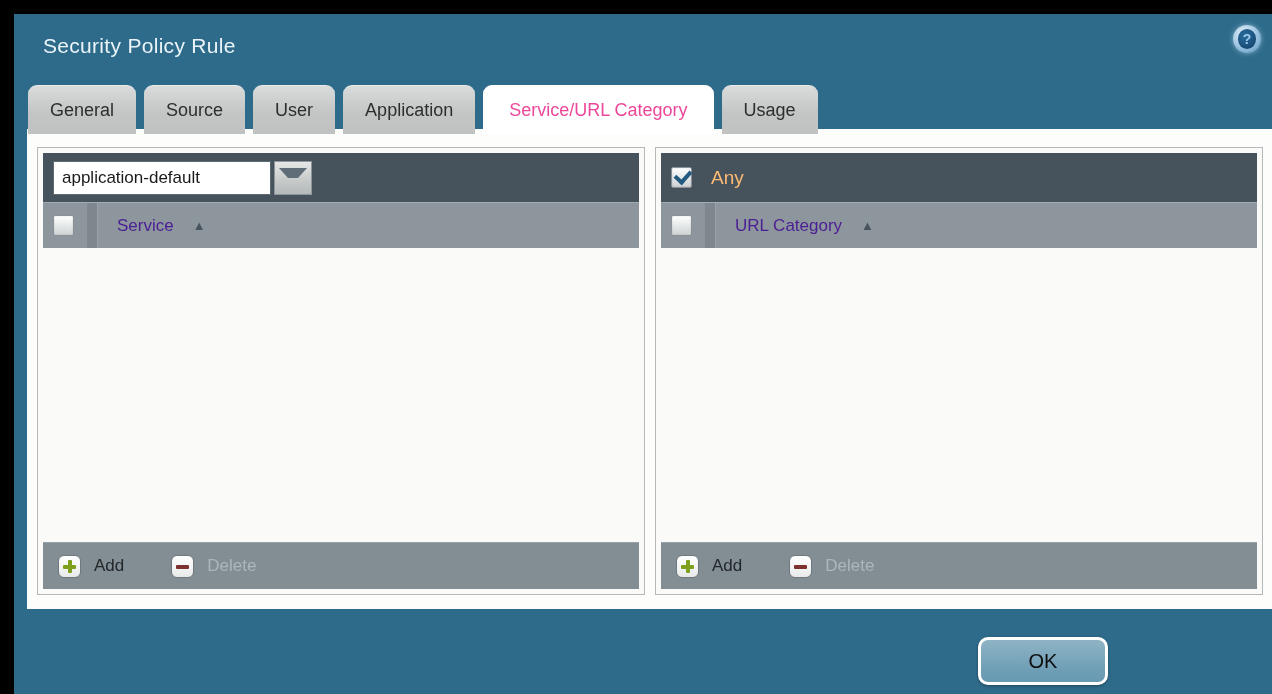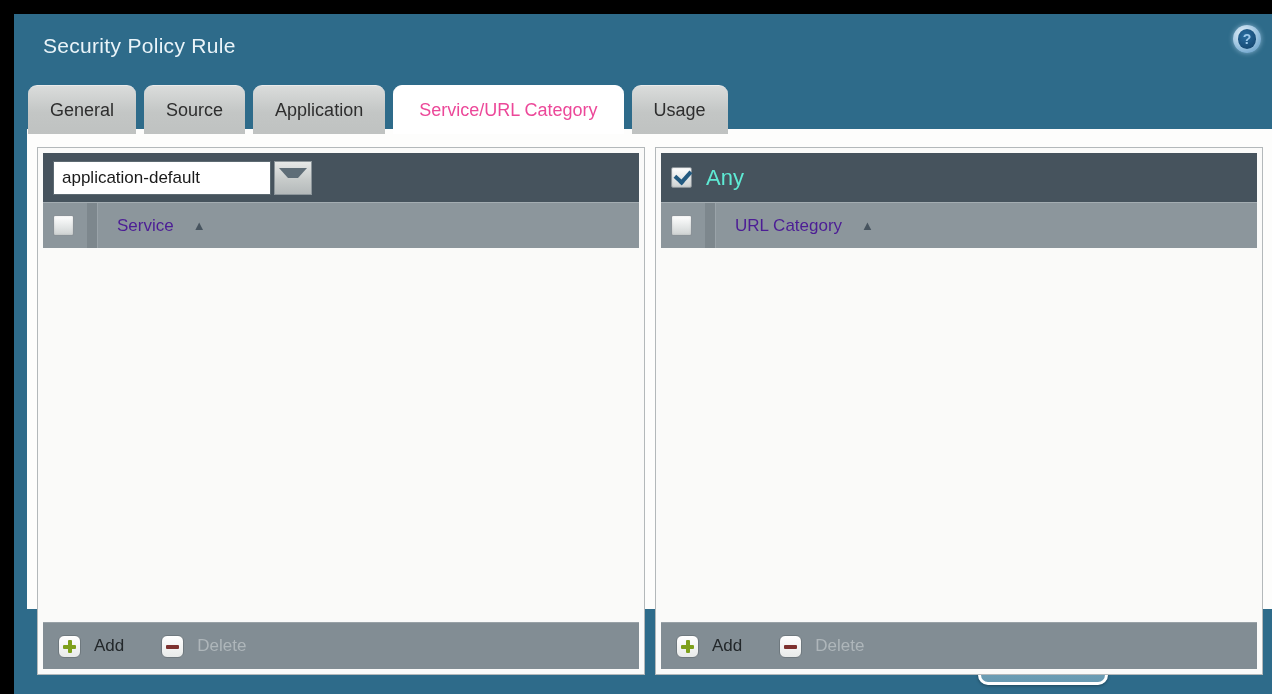--- a/index.html
+++ b/index.html
@@ -61,21 +61,21 @@
   .content {
     position: absolute; left: 13px; top: 115px;
     width: 1246px; height: 480px;
     background: #fdfdfc;
     z-index: 1;
   }
 
   
   .panel {
     position: absolute; top: 18px;
-    width: 608px; height: 528px;
+    width: 608px; height: 448px;
     display: flex; flex-direction: column;
     border: 1px solid #b3b8ba;
     background: #fafaf9;
   }
   .panel.left  { left: 10px; }
   .panel.right { left: 628px; }
 
   .panel-header {
     height: 49px; flex: none;
     background: #46535d;
@@ -116,21 +116,21 @@
     box-shadow: inset 0 0 2px rgba(0,0,0,.15);
   }
   .cbx.checked::after {
     content: "";
     position: absolute; left: 3px; top: 2px;
     width: 12px; height: 7px;
     border-left: 4px solid #235a80;
     border-bottom: 4px solid #235a80;
     transform: rotate(-48deg);
   }
-  .any-label { color: #5eead4; font-size: 22px; margin-left: 9px; }
+  .any-label { color: #fdba74; font-size: 19px; margin-left: 14px; }
 
   .panel-colheader {
     height: 46px; flex: none;
     background: #8c969c;
     border-top: 1px solid #a4adb2;
     display: flex; align-items: center;
     padding: 0 10px;
   }
   .col-divider {
     width: 1px; height: 100%;
@@ -141,21 +141,21 @@
   .col-label { color: #4c1d95; font-size: 17px; margin-left: 14px; }
   .sort-arrow { color: #47545f; font-size: 13px; margin-left: 9px; cursor: pointer; }
 
   .panel-body { flex: 1; background: #fafaf9; }
 
   .panel-footer {
     height: 47px; flex: none;
     background: #828d94;
     border-top: 1px solid #98a1a7;
     display: flex; align-items: center;
-    padding: 0 10px; gap: 22px;
+    padding: 0 10px; gap: 32px;
   }
   .foot-btn { display: flex; align-items: center; gap: 8px; cursor: pointer; }
   .foot-icon {
     width: 23px; height: 23px;
     background: linear-gradient(#ffffff, #e8eae9);
     border: 1px solid #6f797f;
     border-radius: 6px;
     position: relative; flex: none;
   }
   .foot-icon.plus::before {
@@ -201,20 +201,21 @@
 <div class="dialog">
 
   <div class="title">Security Policy Rule</div>
   <div class="help-btn">
     <div class="inner">?</div>
   </div>
 
   <div class="tabbar">
     <div class="tab">General</div>
     <div class="tab">Source</div>
+    <div class="tab">User</div>
     <div class="tab">Application</div>
     <div class="tab active">Service/URL Category</div>
     <div class="tab">Usage</div>
   </div>
 
   <div class="content">
 
     <div class="panel left">
       <div class="panel-header">
         <input class="svc-input" type="text" value="application-default" style="">

